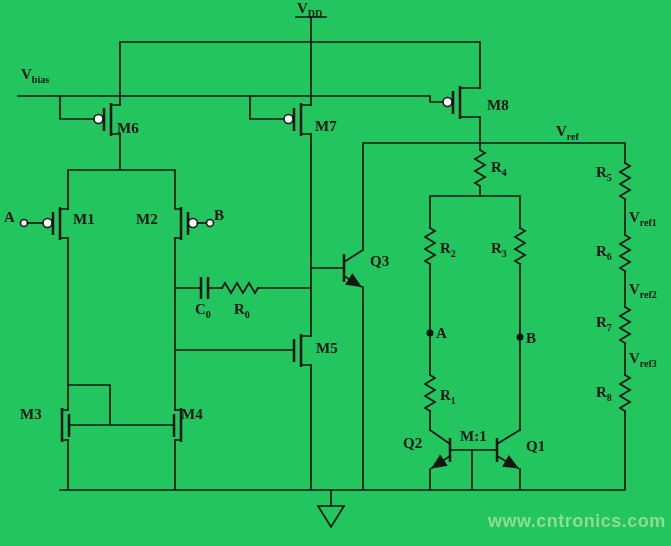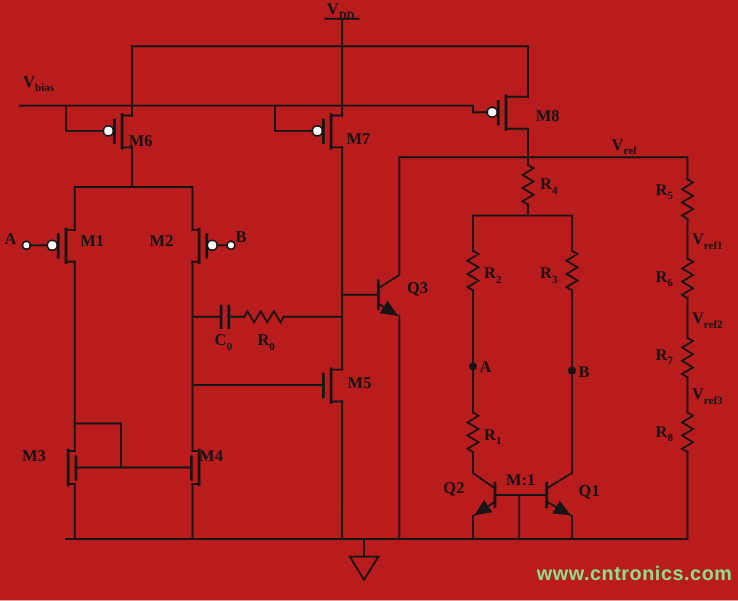--- a/index.html
+++ b/index.html
@@ -1,16 +1,16 @@
 <!DOCTYPE html>
 <html><head>
 <meta charset="utf-8">
 <style>
   html,body{margin:0;padding:0;background:#ffffff;}
-  .stage{position:relative;width:671px;height:546px;background:#b91c1c;overflow:hidden;}
+  .stage{position:relative;width:671px;height:546px;background:#22c55e;overflow:hidden;}
   svg{display:block;font-family:"Liberation Serif", serif;}
   .w{stroke:#151515;fill:none;stroke-width:1.7;stroke-linecap:square;}
   .bar{stroke:#151515;fill:none;stroke-width:2.5;stroke-linecap:butt;}
   .sym{stroke:#151515;fill:none;stroke-width:1.7;stroke-linecap:square;}
   .bubble{stroke:#151515;fill:#ffffff;stroke-width:1.6;}
   .term{stroke:#151515;fill:#ffffff;stroke-width:1.6;}
   .dot{fill:#151515;stroke:none;}
   .gnd{stroke:#151515;fill:none;stroke-width:1.7;stroke-linejoin:miter;}
   text.lbl{font-size:15px;font-weight:bold;fill:#141414;}
   text.lbl .sub{font-size:10px;font-weight:bold;}

